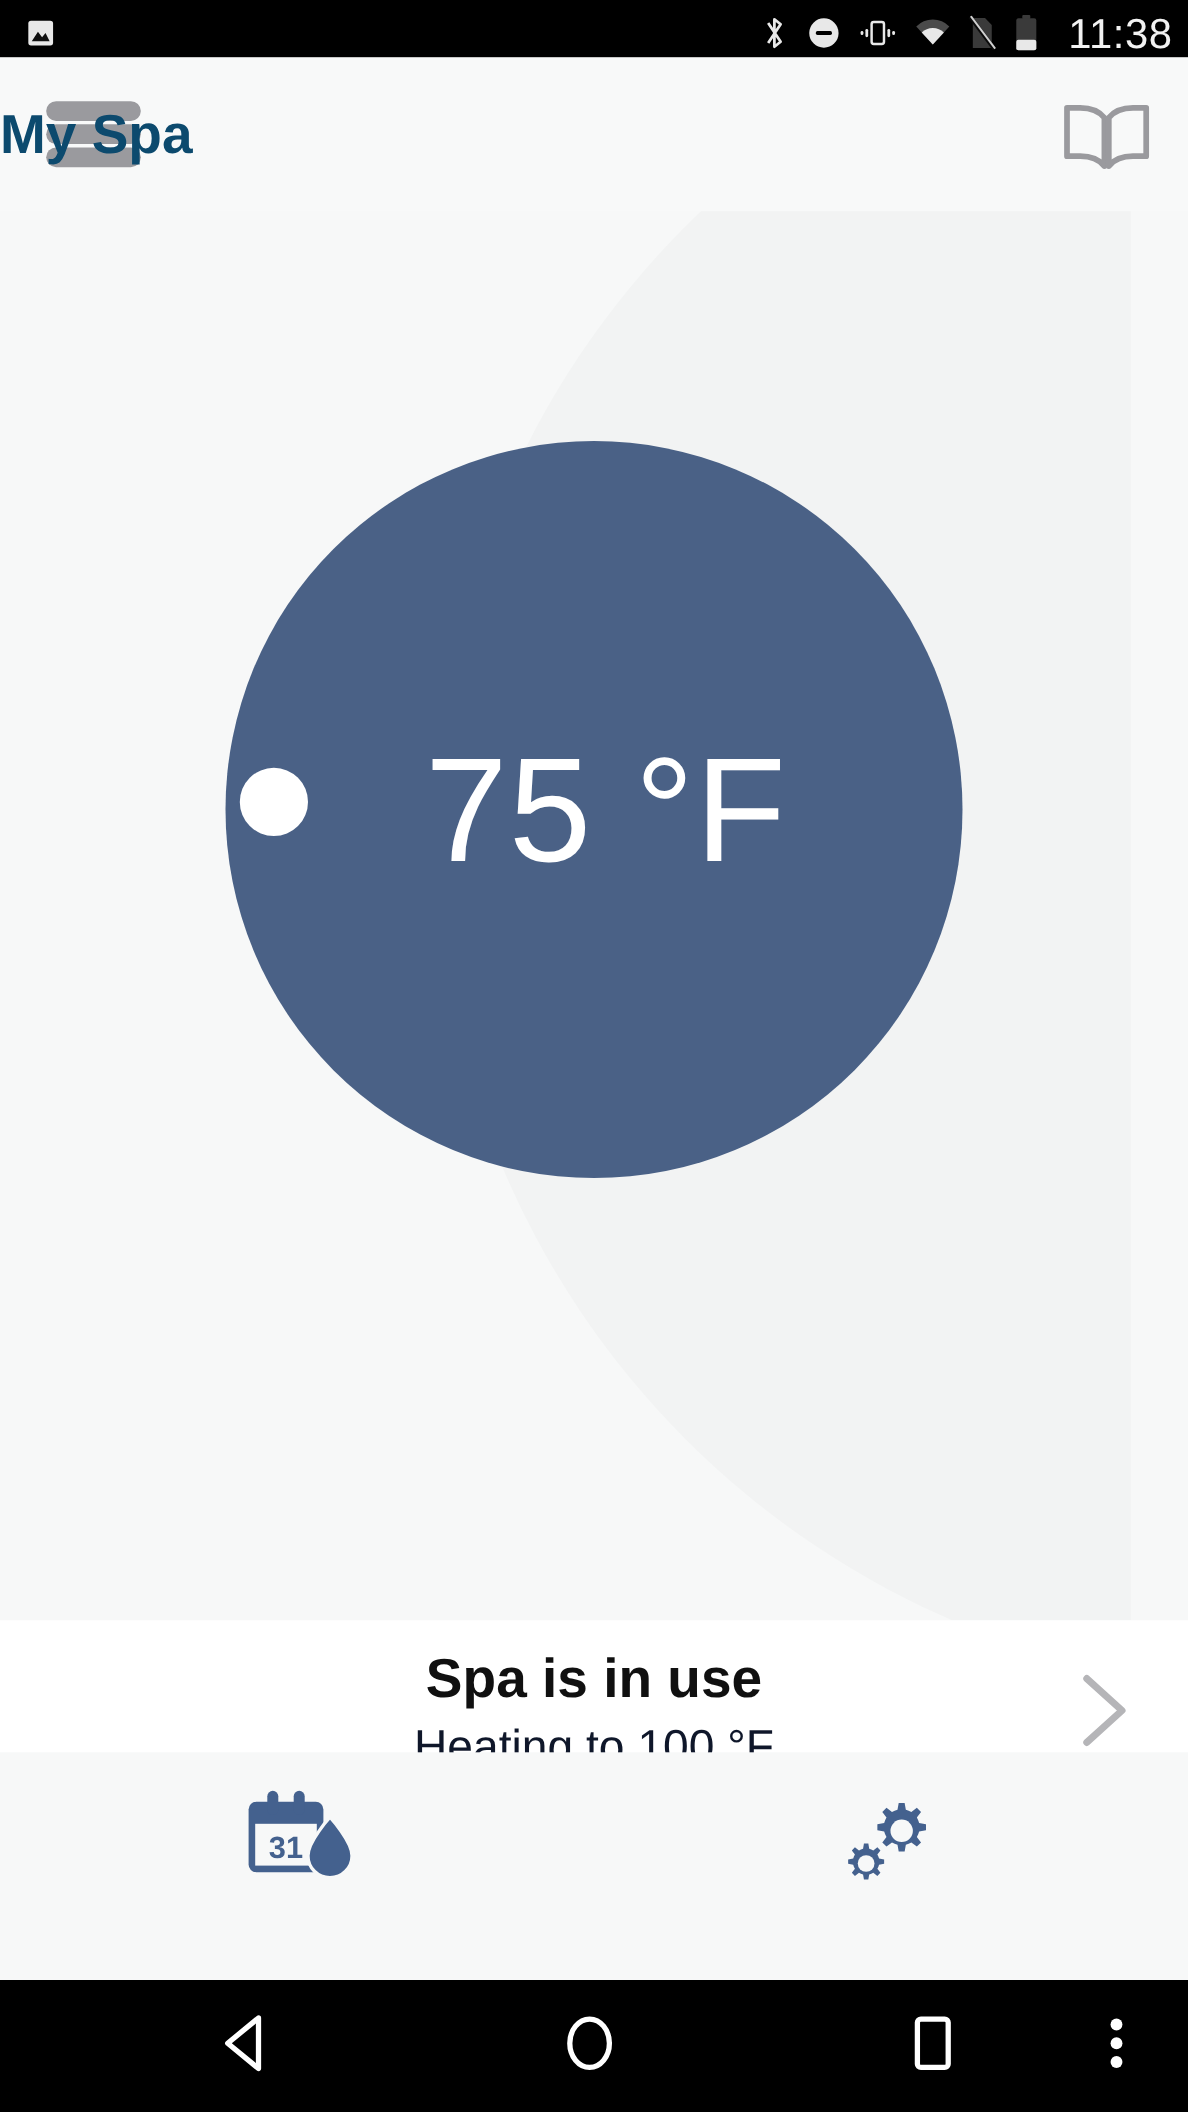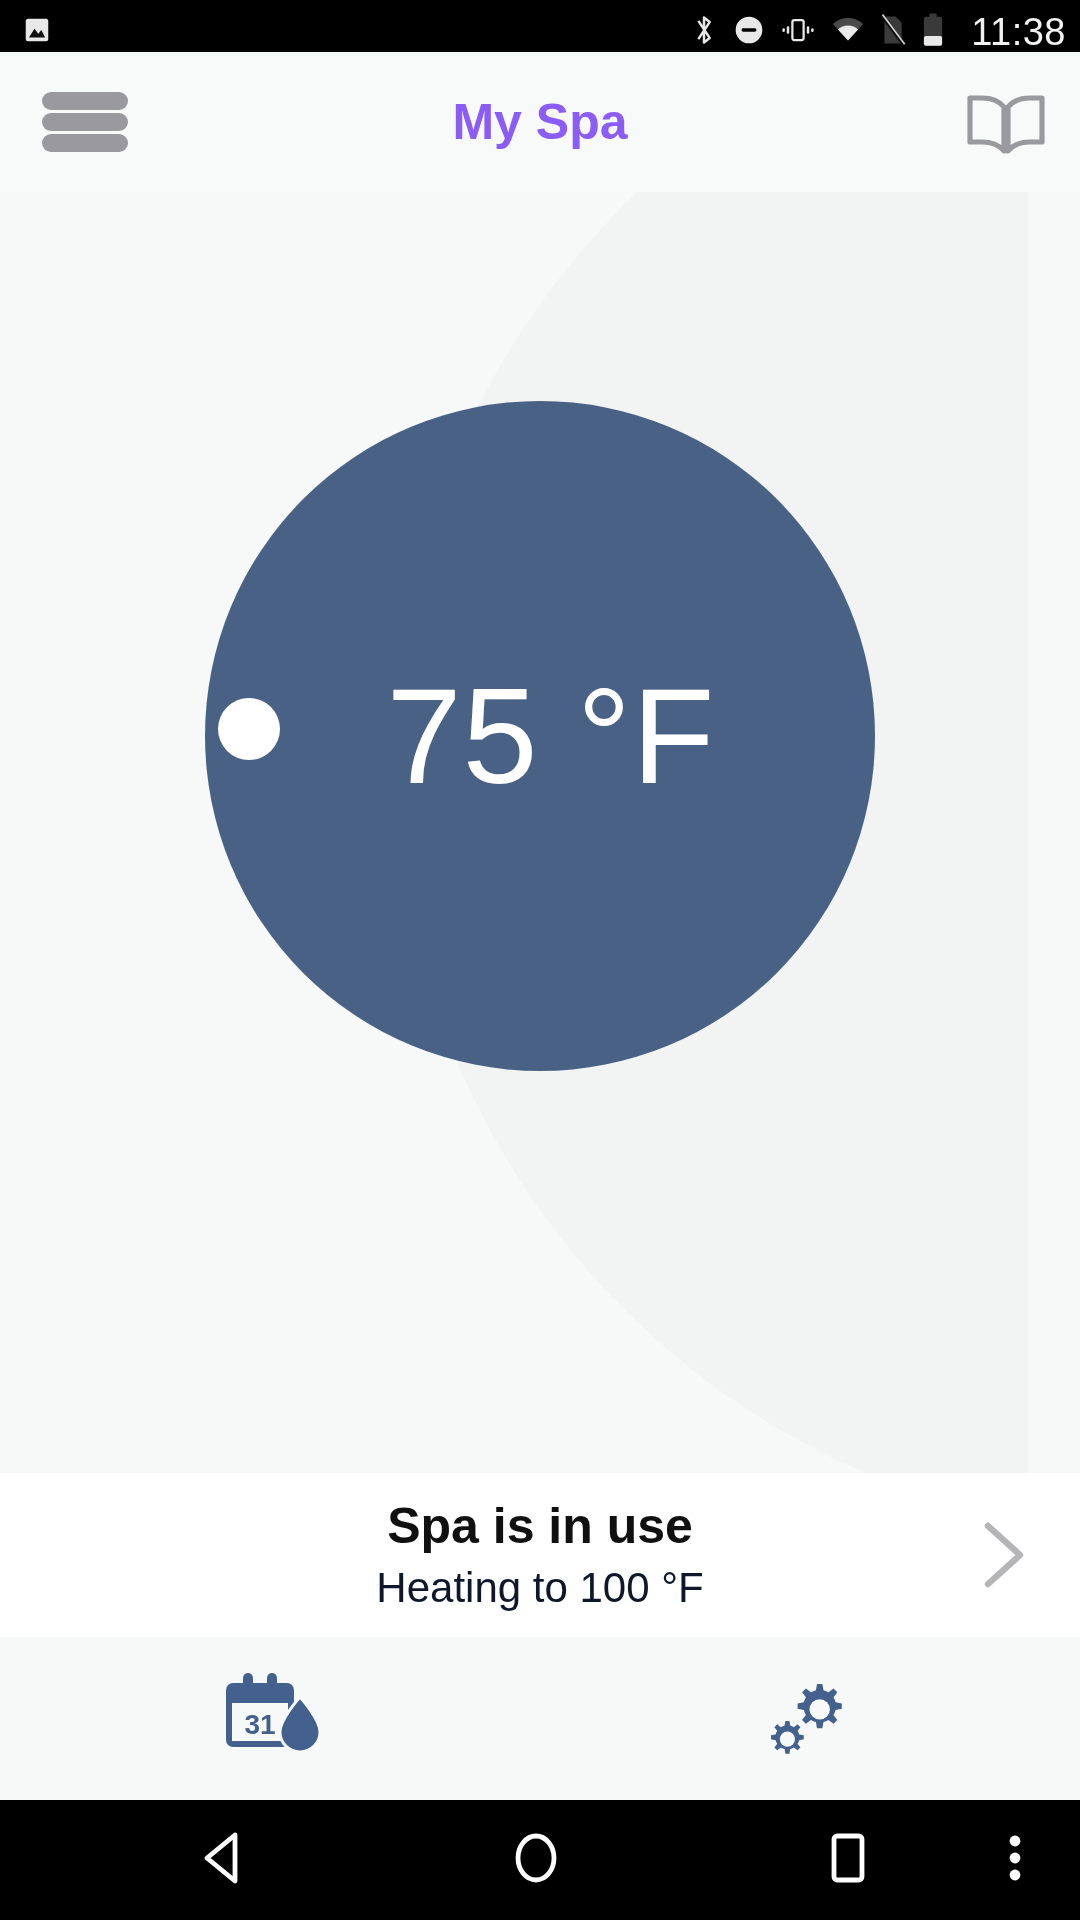--- a/index.html
+++ b/index.html
@@ -69,24 +69,23 @@
     height: 18px;
     border-radius: 9px;
     background: #9A9A9E;
   }
   #header-title {
     position: absolute;
     top: 0; left: 0;
     width: 1080px;
     height: 140px;
     line-height: 140px;
-    text-align: center;
     font-size: 50px;
     font-weight: bold;
-    color: #8b5cf6;
+    color: #0c4a6e;
   }
   #manual-button {
     position: absolute;
     right: 32px; top: 36px;
     width: 84px; height: 72px;
     cursor: pointer;
   }
 
   
   #dial-area {
@@ -180,21 +179,21 @@
     right: 52px;
     top: 50%;
     transform: translateY(-50%);
     width: 46px;
     height: 70px;
   }
 
   
   #tab-bar {
     position: absolute;
-    top: 1637px; left: 0;
+    top: 1593px; left: 0;
     width: 1080px;
     height: 163px;
     background: #F7F8F8;
     display: flex;
   }
   .tab-item {
     flex: 1;
     display: flex;
     align-items: center;
     justify-content: center;

